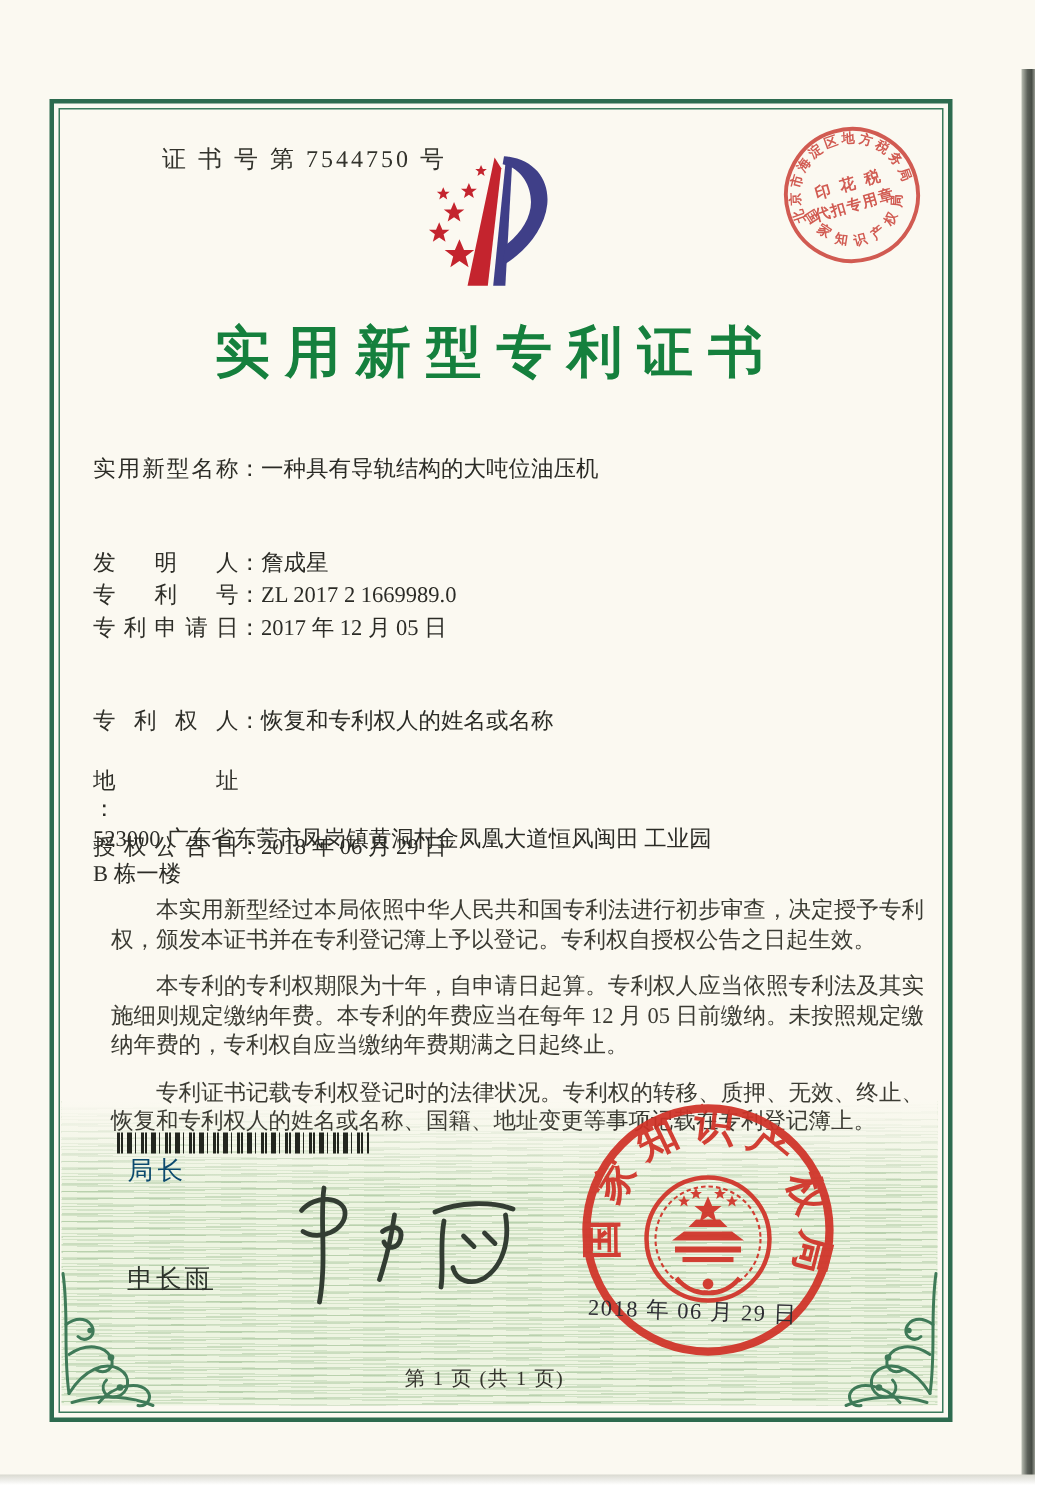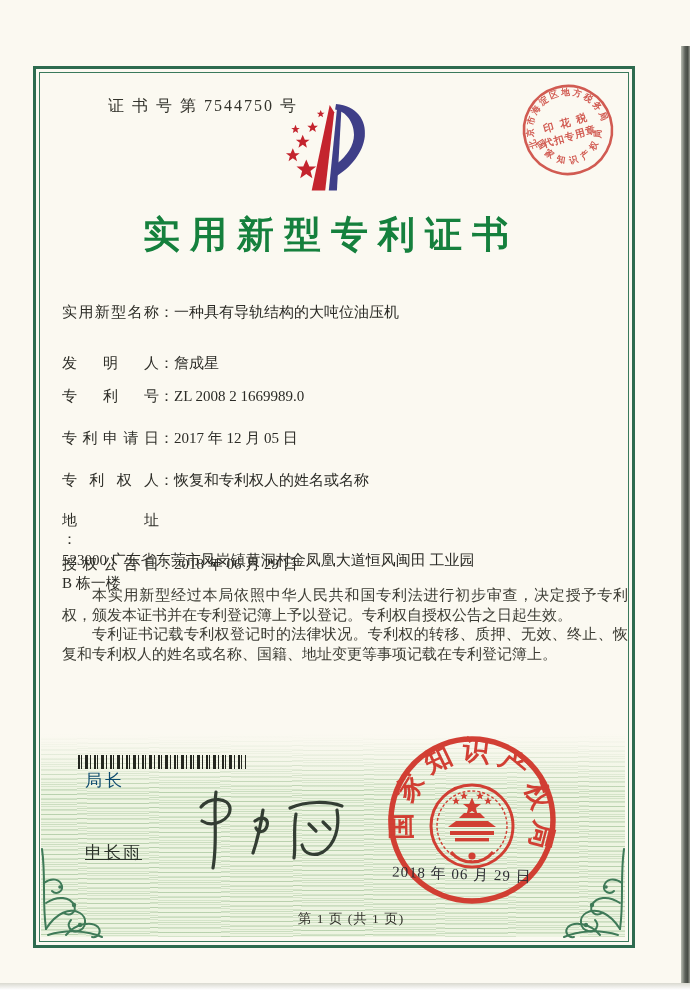--- a/index.html
+++ b/index.html
@@ -34,41 +34,41 @@
     font-size:37px;font-weight:bold;letter-spacing:10px;color:#15803d;}
 
   .row{position:absolute;left:62px;font-size:15px;color:#2e2e28;white-space:nowrap;}
   .lbl{display:inline-block;width:97px;text-align:justify;text-align-last:justify;vertical-align:top;}
   .val{color:#2b2b26;}
   .addr-row{white-space:normal;display:flex;flex-direction:column;}
   .addr-row .val{width:424px;line-height:23px;white-space:normal;}
 
   .body-text{position:absolute;left:62px;top:586px;width:566px;
     font-size:15px;line-height:19.5px;color:#3b3b33;text-align:justify;}
-  .body-text p{margin:0;text-indent:2em;font-family:Liberation Serif, serif;}
+  .body-text p{margin:12px;text-indent:2em;font-family:Liberation Serif, serif;}
 
   .barcode{position:absolute;left:78px;top:755px;width:168px;height:14px;
     background:repeating-linear-gradient(90deg,
       #23261f 0 2px, rgba(0,0,0,0) 2px 3px,
       #23261f 3px 4px, rgba(0,0,0,0) 4px 7px,
       #23261f 7px 10px, rgba(0,0,0,0) 10px 12px,
       #23261f 12px 13px, rgba(0,0,0,0) 13px 16px);}
 
   .officer-title{position:absolute;left:85px;top:769px;font-size:17px;color:#0c4a6e;letter-spacing:3px;}
   .officer-name{position:absolute;left:85px;top:841px;font-size:17px;color:#2c332b;letter-spacing:2px;text-decoration:underline;}
 
   .signature{position:absolute;left:192px;top:780px;}
 
   .stamp-top{position:absolute;left:520px;top:82px;transform:rotate(-16deg);opacity:.9;}
   .seal{position:absolute;left:384px;top:732px;opacity:.93;}
   .seal-date{position:absolute;left:392px;top:865px;font-size:15px;color:#2d2d33;
     letter-spacing:1px;transform:rotate(2deg);white-space:nowrap;}
 
   .footer{position:absolute;left:33px;top:910px;width:580px;text-align:center;
-    font-size:13.5px;color:#33332c;letter-spacing:1px;padding-left:28px;}
+    font-size:13.5px;color:#33332c;letter-spacing:1px;}
 
   .flourish{position:absolute;}
   .flourish.left{left:36px;top:843px;}
   .flourish.right{left:530px;top:843px;transform:scaleX(-1);}
 
   .logo{position:absolute;left:282px;top:100px;}
 </style>
 </head>
 <body>
 
@@ -153,43 +153,44 @@
       <text x="48" y="44" text-anchor="middle" font-size="10.5" letter-spacing="2" font-weight="bold">印 花 税</text>
       <text x="48" y="58" text-anchor="middle" font-size="10" letter-spacing="1" font-weight="bold">代扣专用章</text>
     </g>
   </svg>
 
   <div class="title">实用新型专利证书</div>
 
   <div class="row" style="top:303px">
     <span class="lbl">实用新型名称</span><span>：</span><span class="val">一种具有导轨结构的大吨位油压机</span>
   </div>
-  <div class="row" style="top:354px">
+  <div class="row" style="top:366px">
     <span class="lbl">发明人</span><span>：</span><span class="val">詹成星</span>
   </div>
   <div class="row" style="top:387px">
-    <span class="lbl">专利号</span><span>：</span><span class="val">ZL 2008 2 1669989.0</span>
-  </div>
-  <div class="row" style="top:429px">
+    <span class="lbl">专利号</span><span>：</span><span class="val">ZL 2017 2 1669989.0</span>
+  </div>
+  <div class="row" style="top:409px">
     <span class="lbl">专利申请日</span><span>：</span><span class="val">2017 年 12 月 05 日</span>
   </div>
   <div class="row" style="top:471px">
     <span class="lbl">专利权人</span><span>：</span><span class="val">恢复和专利权人的姓名或名称</span>
   </div>
   <div class="row addr-row" style="top:511px">
     <span class="lbl">地址</span>
       <span>：</span>
       <span class="val">523000 广东省东莞市凤岗镇黄洞村金凤凰大道恒风闽田 工业园 B 栋一楼</span>
   </div>
   <div class="row" style="top:555px">
     <span class="lbl">授权公告日</span><span>：</span><span class="val">2018 年 06 月 29 日</span>
   </div>
 
   <div class="body-text">
     <p>本实用新型经过本局依照中华人民共和国专利法进行初步审查，决定授予专利权，颁发本证书并在专利登记簿上予以登记。专利权自授权公告之日起生效。</p>
+    <p>本专利的专利权期限为十年，自申请日起算。专利权人应当依照专利法及其实施细则规定缴纳年费。本专利的年费应当在每年 12 月 05 日前缴纳。未按照规定缴纳年费的，专利权自应当缴纳年费期满之日起终止。</p>
     <p>专利证书记载专利权登记时的法律状况。专利权的转移、质押、无效、终止、恢复和专利权人的姓名或名称、国籍、地址变更等事项记载在专利登记簿上。</p>
   </div>
 
   <div class="barcode"></div>
 
   <div class="officer-title">局长</div>
   <div class="officer-name">申长雨</div>
 
   <svg class="signature" width="170" height="100" viewBox="0 0 170 100">
     <g stroke="#333d33" stroke-width="3.2" fill="none" stroke-linecap="round">

